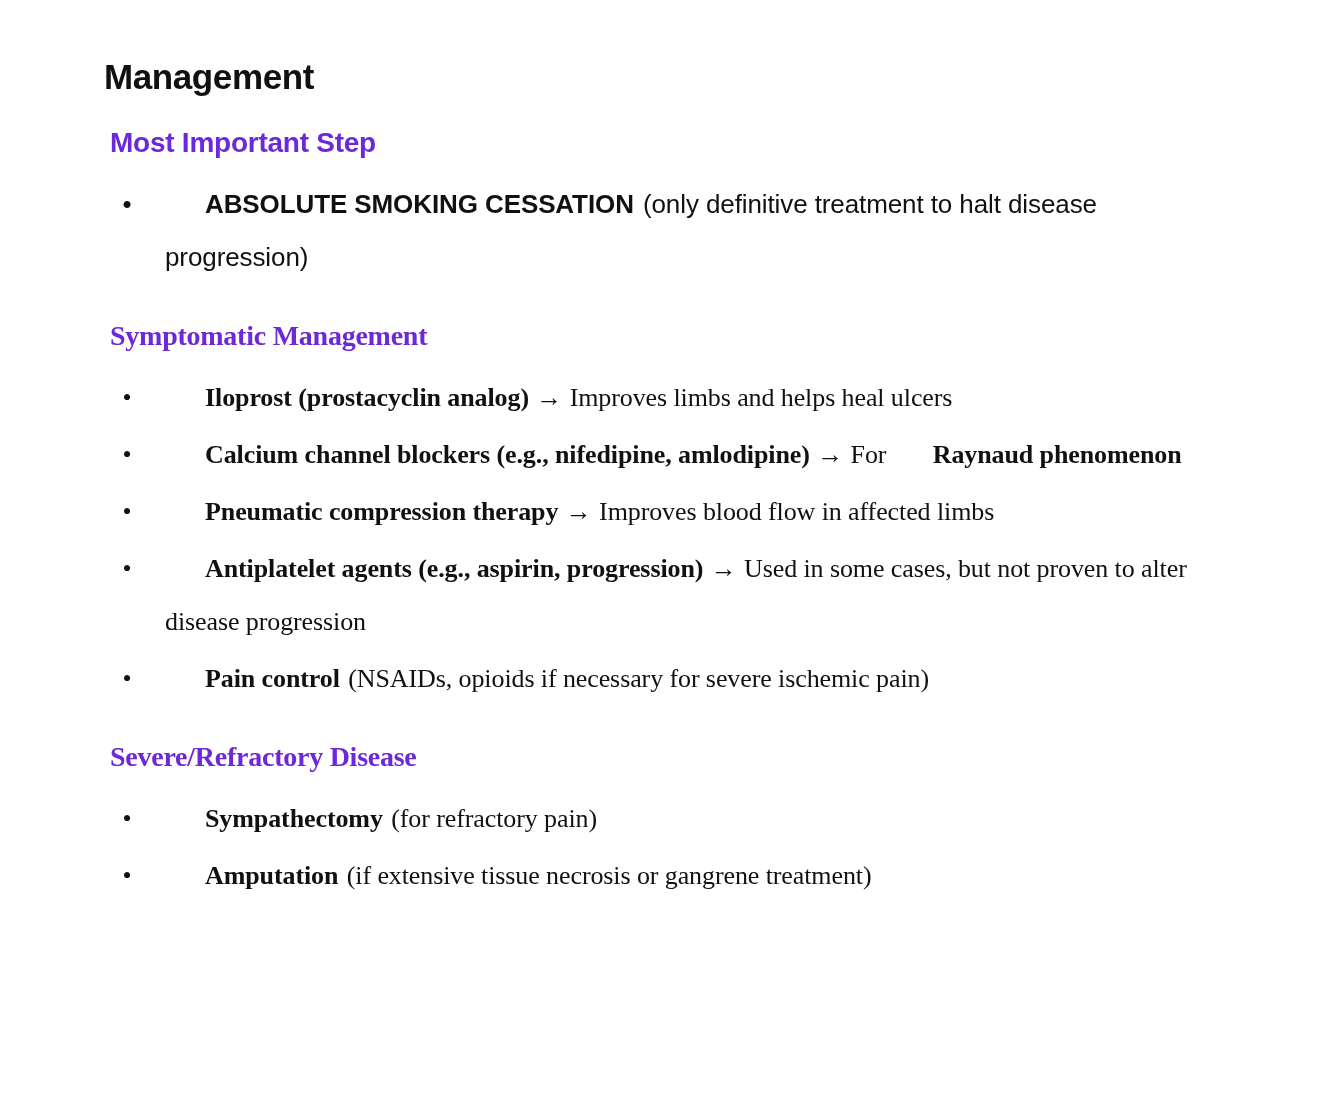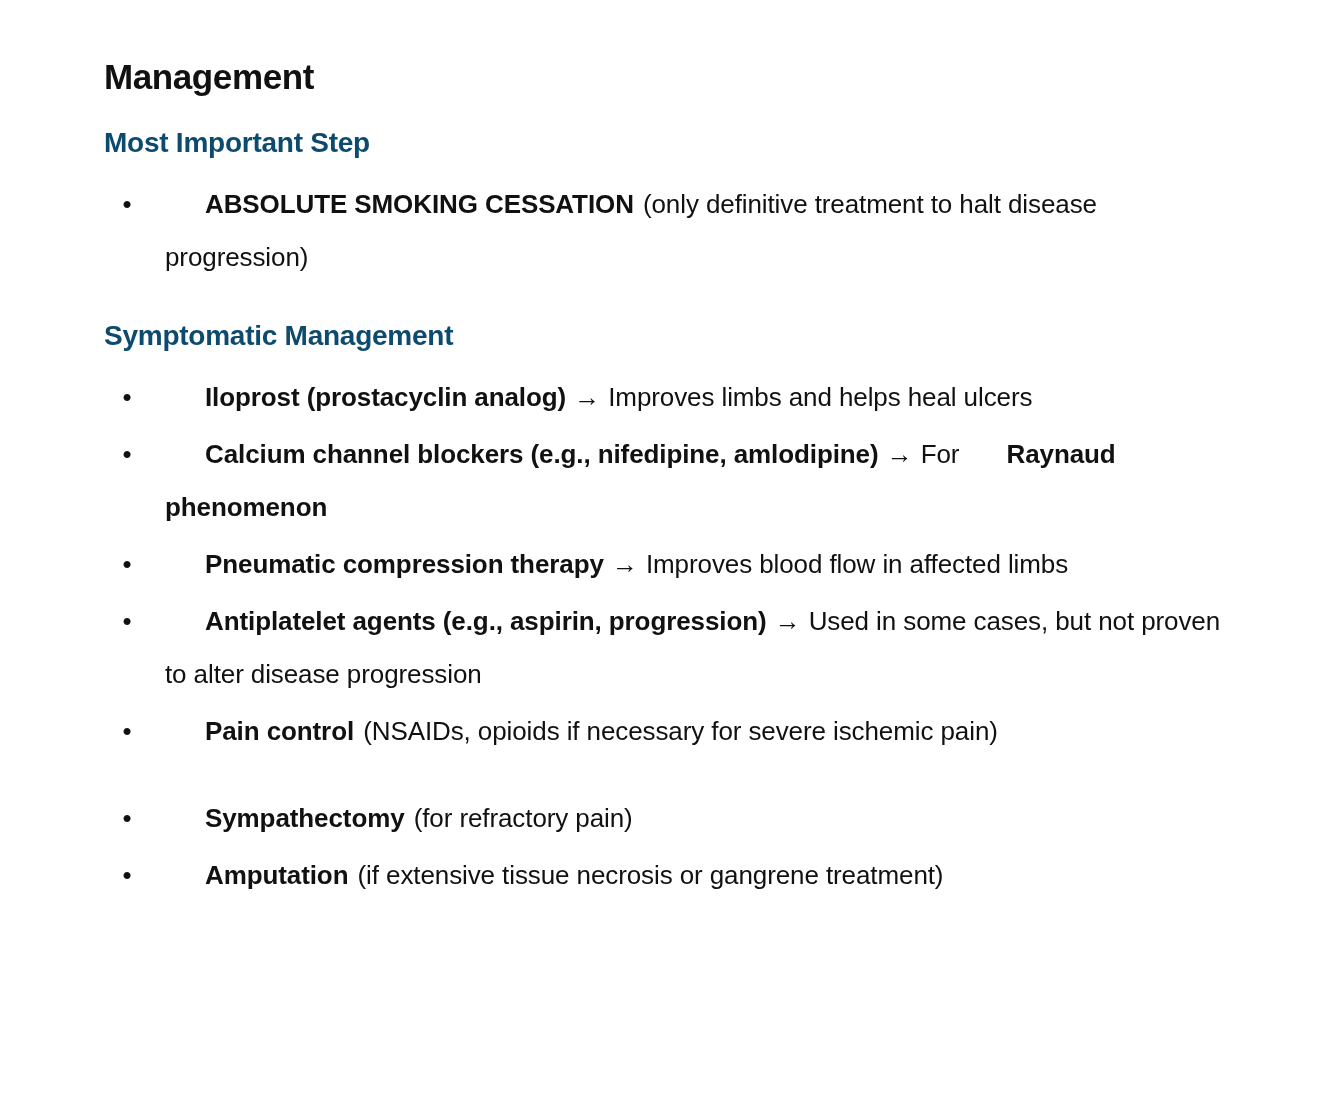--- a/index.html
+++ b/index.html
@@ -37,26 +37,27 @@
 
   .section {
     margin: 0 0 0 0;
   }
 
   .section-heading {
     font-size: 28px;
     font-weight: 700;
     line-height: 1.25;
     letter-spacing: -0.25px;
-    margin: 0 0 18px 0;
-    color: #0c4a6e;
+    margin: 0 0 18px 6px;
+    color: #6d28d9;
   }
 
   .section + .section {
     margin-top: 34px;
+    font-family: Liberation Serif, serif;
   }
 
   ul.bullets {
     list-style: none;
     margin: 0;
     padding: 0;
   }
 
   ul.bullets > li {
     position: relative;
@@ -120,20 +121,21 @@
       <li>
         <span class="bullet-dot">•</span><span class="b">Antiplatelet agents (e.g., aspirin, progression)</span><span class="arrow"> → </span><span class="r">Used in some cases, but not proven to alter disease progression</span><span class="b"></span>
       </li>
       <li>
         <span class="bullet-dot">•</span><span class="b">Pain control</span><span class="arrow"></span><span class="r"> (NSAIDs, opioids if necessary for severe ischemic pain)</span><span class="b"></span>
       </li>
     </ul>
   </div>
 
   <div class="section">
+    <h2 class="section-heading">Severe/Refractory Disease</h2>
     <ul class="bullets">
       <li>
         <span class="bullet-dot">•</span><span class="b">Sympathectomy</span><span class="arrow"></span><span class="r"> (for refractory pain)</span><span class="b"></span>
       </li>
       <li>
         <span class="bullet-dot">•</span><span class="b">Amputation</span><span class="arrow"></span><span class="r"> (if extensive tissue necrosis or gangrene treatment)</span><span class="b"></span>
       </li>
     </ul>
   </div>
 

